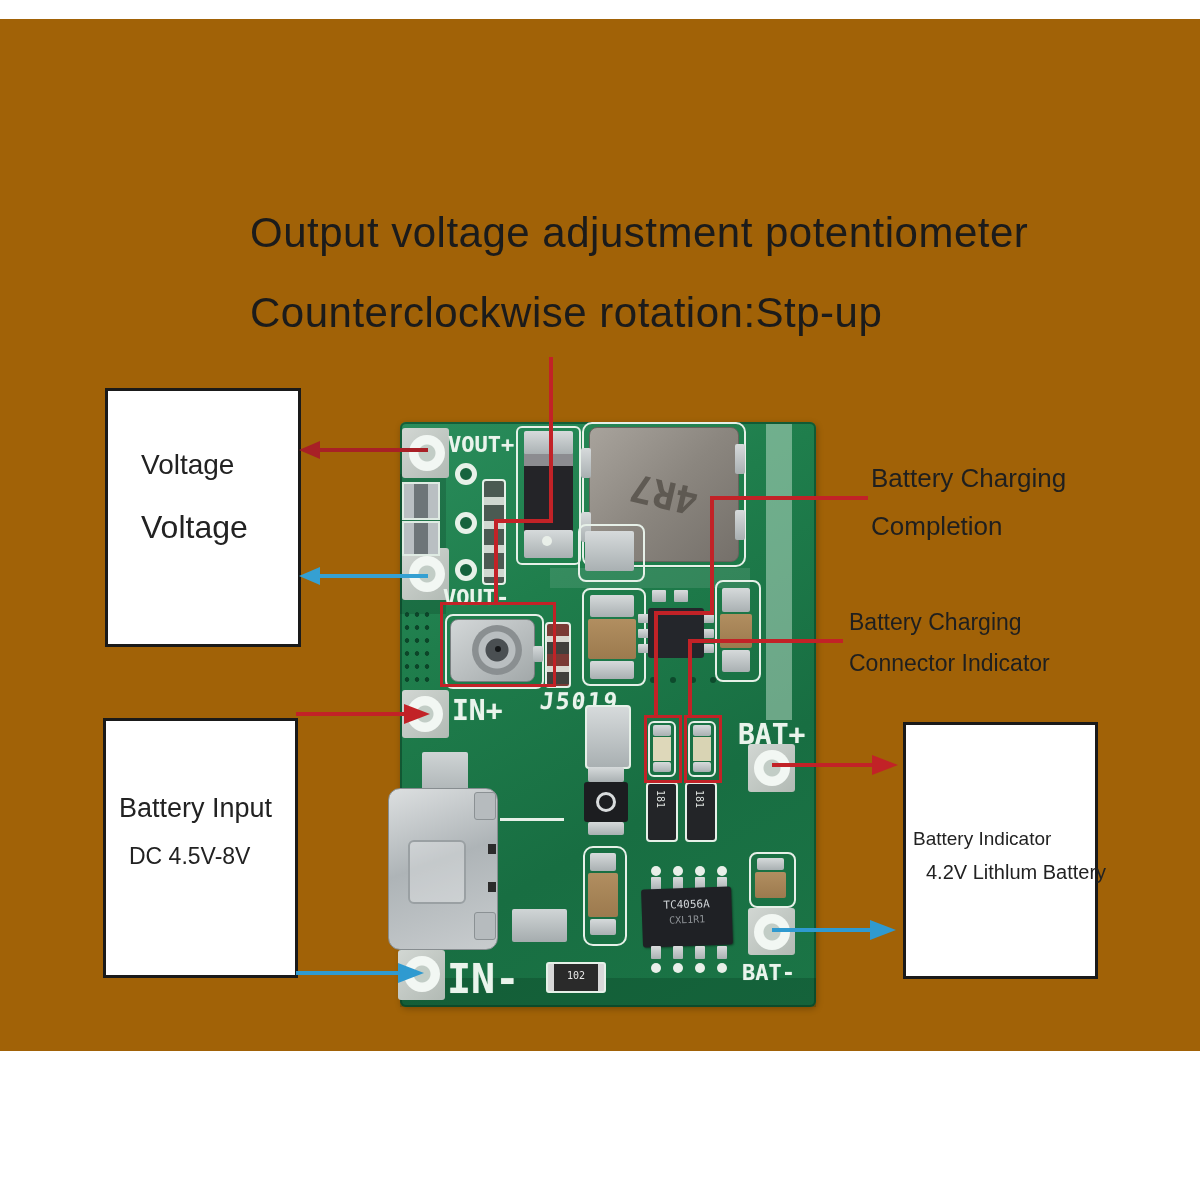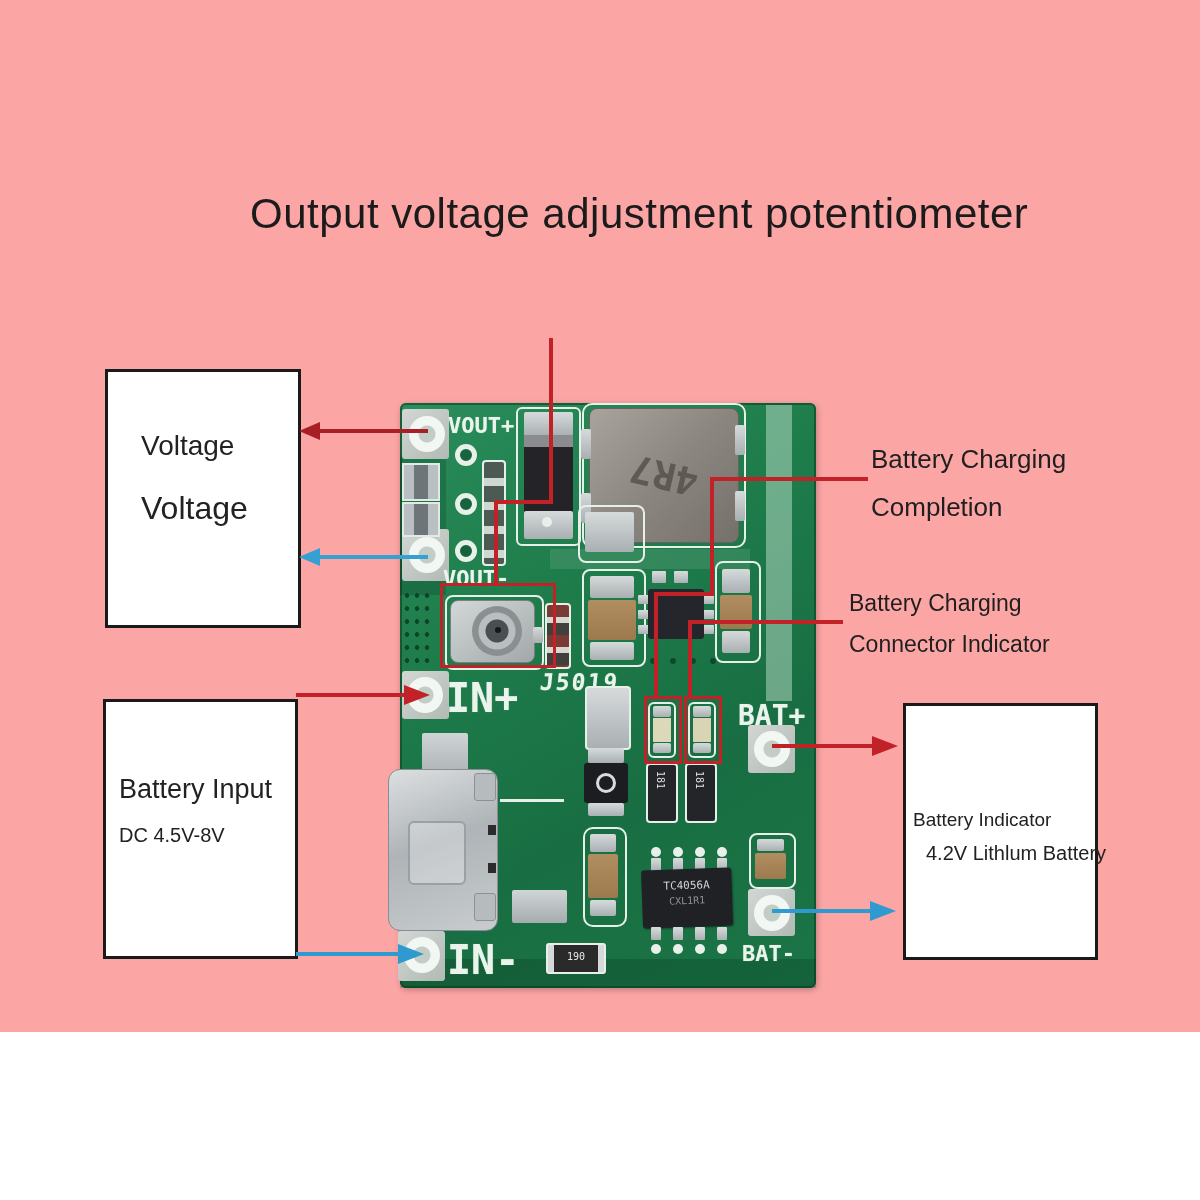--- a/index.html
+++ b/index.html
@@ -1,17 +1,17 @@
 <!DOCTYPE html>
 <html><head>
 <meta charset="utf-8">
 <style>
   html,body{margin:0;padding:0;background:#ffffff;}
-  .stage{position:relative;width:1200px;height:1032px;background:#fca5a5;overflow:hidden;
-         font-family:"Liberation Sans",sans-serif;}
+  .stage{position:relative;width:1200px;height:1032px;background:#a16207;overflow:hidden;
+         font-family:"Liberation Sans",sans-serif;margin-top:19px;}
   .abs{position:absolute;}
   .t{position:absolute;white-space:nowrap;color:#1c1c1c;}
   .title{font-size:42px;letter-spacing:.5px;color:#1b1b1b;}
   .lbl{font-size:26px;color:#1f1f1f;}
   .lbl2{font-size:23px;color:#1f1f1f;}
   .box{position:absolute;background:#fff;border:3px solid #1a1a1a;}
   .box .bt{position:absolute;color:#222;white-space:nowrap;}
   
   .pcb{position:absolute;left:400px;top:403px;width:416px;height:585px;border-radius:6px;
        background:linear-gradient(150deg,#2a8d5c 0%,#1f7e4c 30%,#186e42 65%,#1b7546 100%);
@@ -42,29 +42,30 @@
         border-bottom:10px solid transparent;border-left:26px solid #c22227;z-index:51;}
   .ah-l.b{border-right-color:#35a0d2;}
   .ah-r.b{border-left-color:#2f9ad0;}
 </style>
 </head>
 <body>
 
 <div class="stage">
 
   <div class="t title" style="left:250px;top:190px;">Output voltage adjustment potentiometer</div>
+  <div class="t title" style="left:250px;top:270px;">Counterclockwise rotation:Stp-up</div>
 
   <div class="box" style="left:105px;top:369px;width:190px;height:253px;">
     <div class="bt" style="left:33px;top:58px;font-size:28px;">Voltage</div>
     <div class="bt" style="left:33px;top:118px;font-size:32px;">Voltage</div>
   </div>
 
   <div class="box" style="left:103px;top:699px;width:189px;height:254px;text-decoration:underline;">
     <div class="bt" style="left:13px;top:72px;font-size:27px;">Battery Input</div>
-    <div class="bt" style="left:13px;top:122px;font-size:20px;">DC 4.5V-8V</div>
+    <div class="bt" style="left:23px;top:122px;font-size:23px;">DC 4.5V-8V</div>
   </div>
 
   <div class="box" style="left:903px;top:703px;width:189px;height:251px;">
     <div class="bt" style="left:7px;top:103px;font-size:19px;">Battery Indicator</div>
     <div class="bt" style="left:20px;top:136px;font-size:20px;">4.2V Lithlum Battery</div>
   </div>
 
   <div class="t lbl" style="left:871px;top:444px;">Battery Charging</div>
   <div class="t lbl" style="left:871px;top:492px;">Completion</div>
   <div class="t lbl2" style="left:849px;top:590px;">Battery Charging</div>
@@ -146,21 +147,21 @@
       <div class="brown" style="left:3px;top:32px;width:32px;height:34px;"></div>
       <div class="silver" style="left:5px;top:68px;width:28px;height:22px;"></div>
     </div>
 
     <div class="dot" style="left:250px;top:255px;width:6px;height:6px;"></div>
     <div class="dot" style="left:270px;top:255px;width:6px;height:6px;"></div>
     <div class="dot" style="left:290px;top:255px;width:6px;height:6px;"></div>
     <div class="dot" style="left:310px;top:255px;width:6px;height:6px;"></div>
 
     <div class="silk" style="left:140px;top:266px;font-size:23px;letter-spacing:2px;transform:skewX(-6deg);">J5019</div>
-    <div class="silk" style="left:46px;top:272px;font-size:40px;">IN+</div>
+    <div class="silk" style="left:52px;top:272px;font-size:28px;">IN+</div>
     <div class="silk" style="left:338px;top:296px;font-size:28px;">BAT+</div>
     <div class="silk" style="left:47px;top:534px;font-size:40px;">IN-</div>
     <div class="silk" style="left:342px;top:538px;font-size:22px;">BAT-</div>
 
     <div class="sq" style="left:2px;top:268px;width:47px;height:48px;"></div>
     <div class="donut" style="left:7px;top:274px;"></div>
 
     <div class="sq" style="left:348px;top:322px;width:47px;height:48px;"></div>
     <div class="donut" style="left:354px;top:328px;"></div>
 
@@ -235,21 +236,21 @@
       <div class="brown" style="left:3px;top:25px;width:30px;height:44px;"></div>
       <div class="silver" style="left:5px;top:71px;width:26px;height:16px;"></div>
     </div>
 
     <div class="outl" style="left:349px;top:430px;width:43px;height:52px;">
       <div class="silver" style="left:6px;top:4px;width:27px;height:12px;"></div>
       <div class="brown" style="left:4px;top:18px;width:31px;height:26px;"></div>
     </div>
 
     <div class="abs" style="left:146px;top:540px;width:56px;height:27px;border:2.5px solid #e6f0e8;border-radius:3px;background:linear-gradient(90deg,#d8d8d8 0 6px,#2a2a2a 6px calc(100% - 6px),#d8d8d8 calc(100% - 6px));">
-      <div class="abs" style="left:0;top:6px;width:100%;text-align:center;font-family:'DejaVu Sans Mono',monospace;font-size:10px;color:#e8e8e8;">190</div>
+      <div class="abs" style="left:0;top:6px;width:100%;text-align:center;font-family:'DejaVu Sans Mono',monospace;font-size:10px;color:#e8e8e8;">102</div>
     </div>
   </div>
 
   <div class="ln red" style="left:549px;top:338px;width:4px;height:166px;"></div>
   <div class="ln red" style="left:494px;top:500px;width:59px;height:4px;"></div>
   <div class="ln red" style="left:494px;top:500px;width:4px;height:85px;"></div>
   <div class="rect" style="left:440px;top:583px;width:110px;height:79px;"></div>
 
   <div class="rect" style="left:644px;top:696px;width:32px;height:62px;"></div>
   <div class="rect" style="left:684px;top:696px;width:32px;height:62px;"></div>

